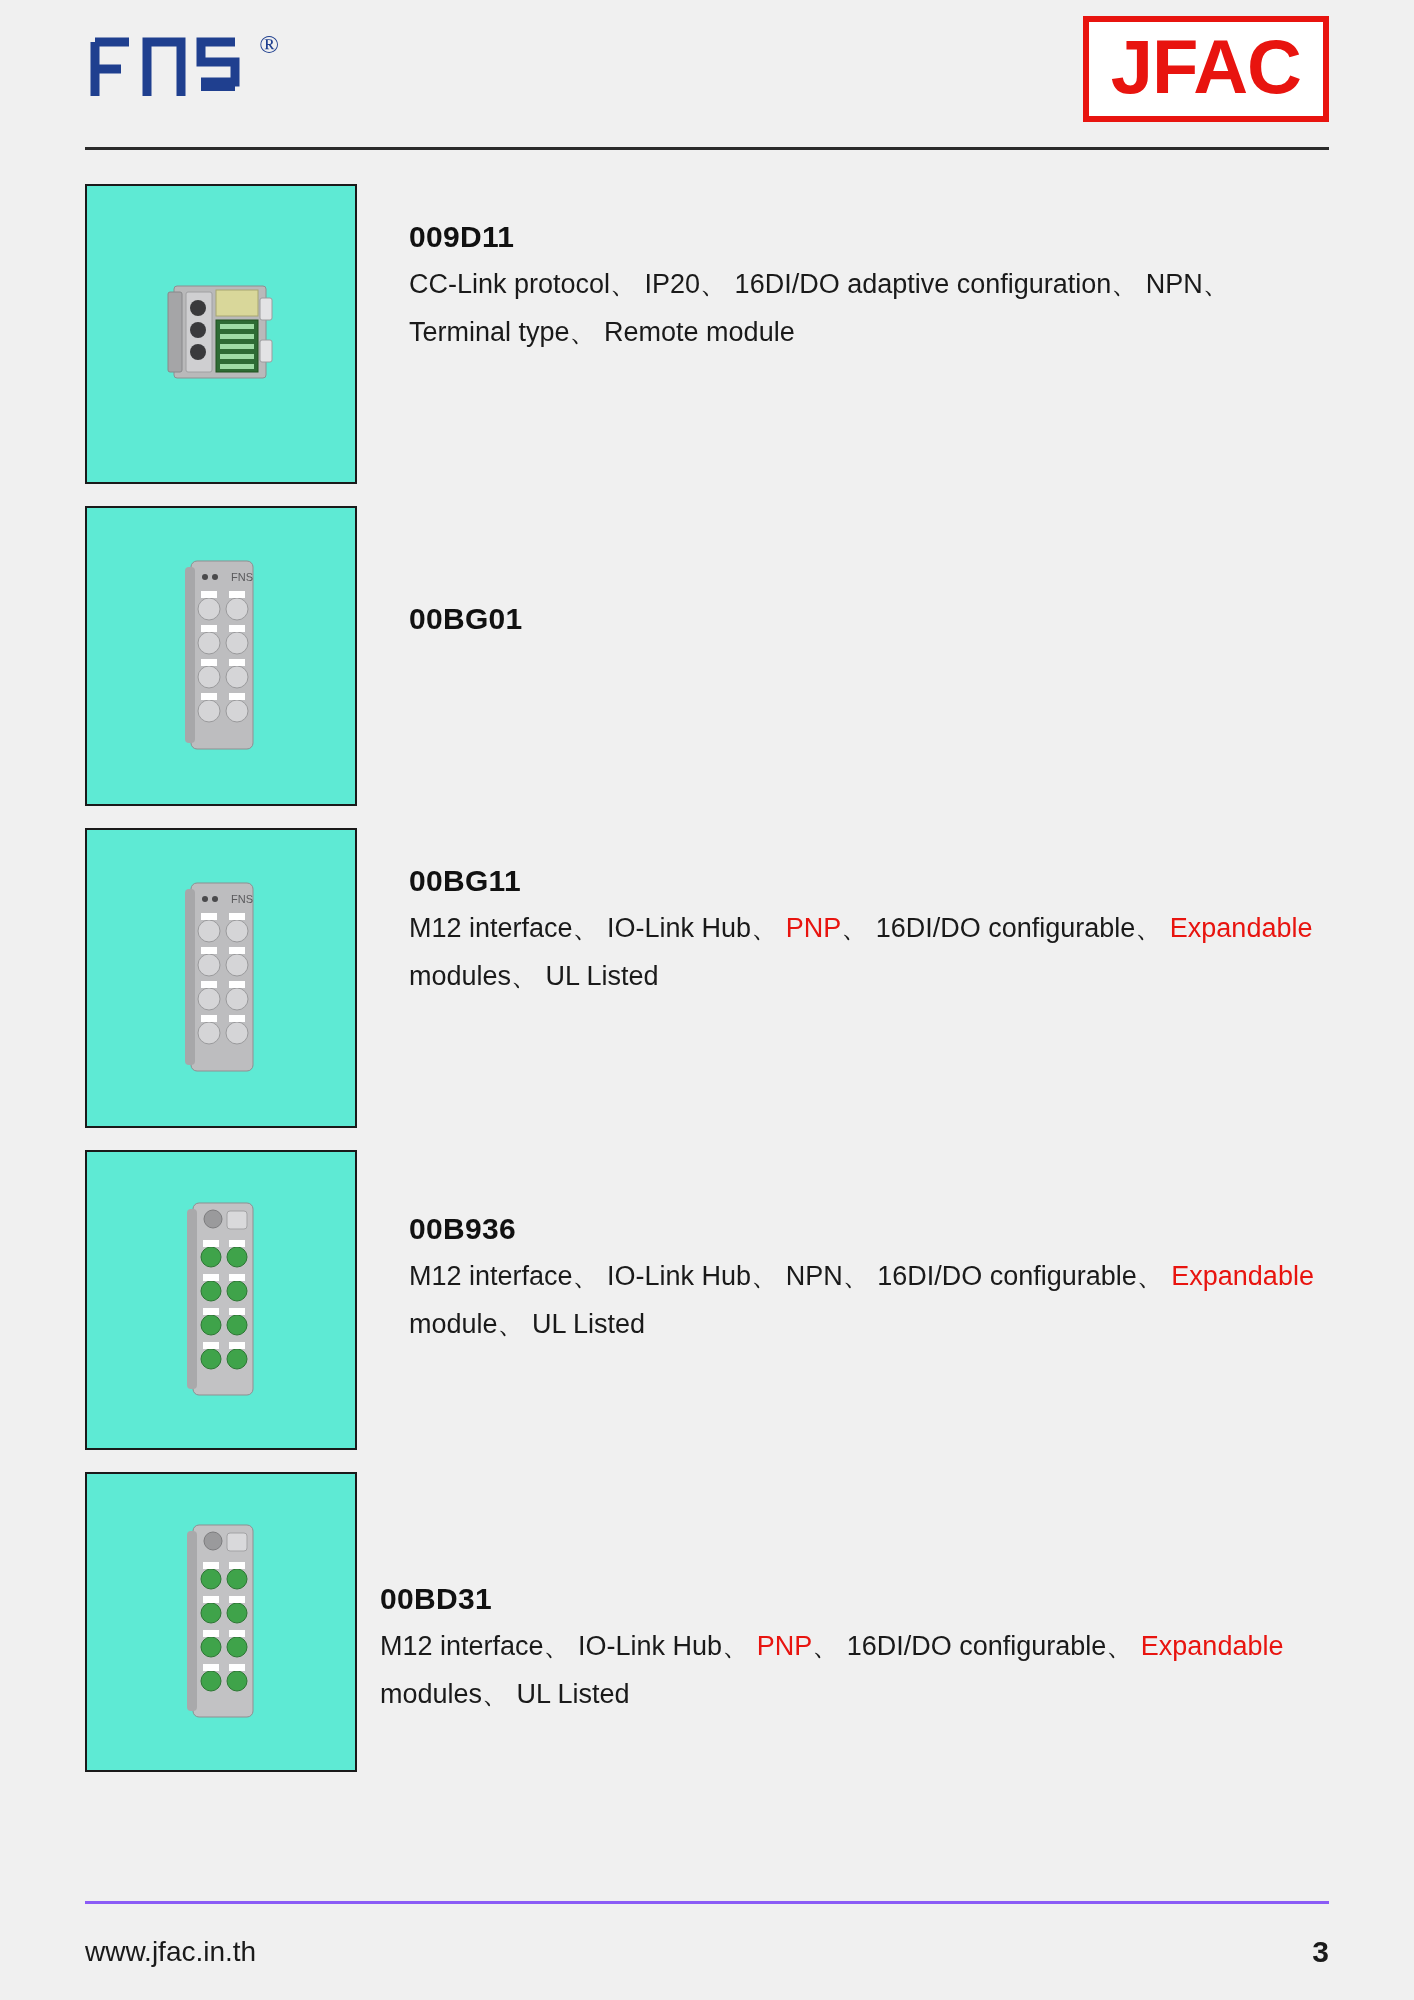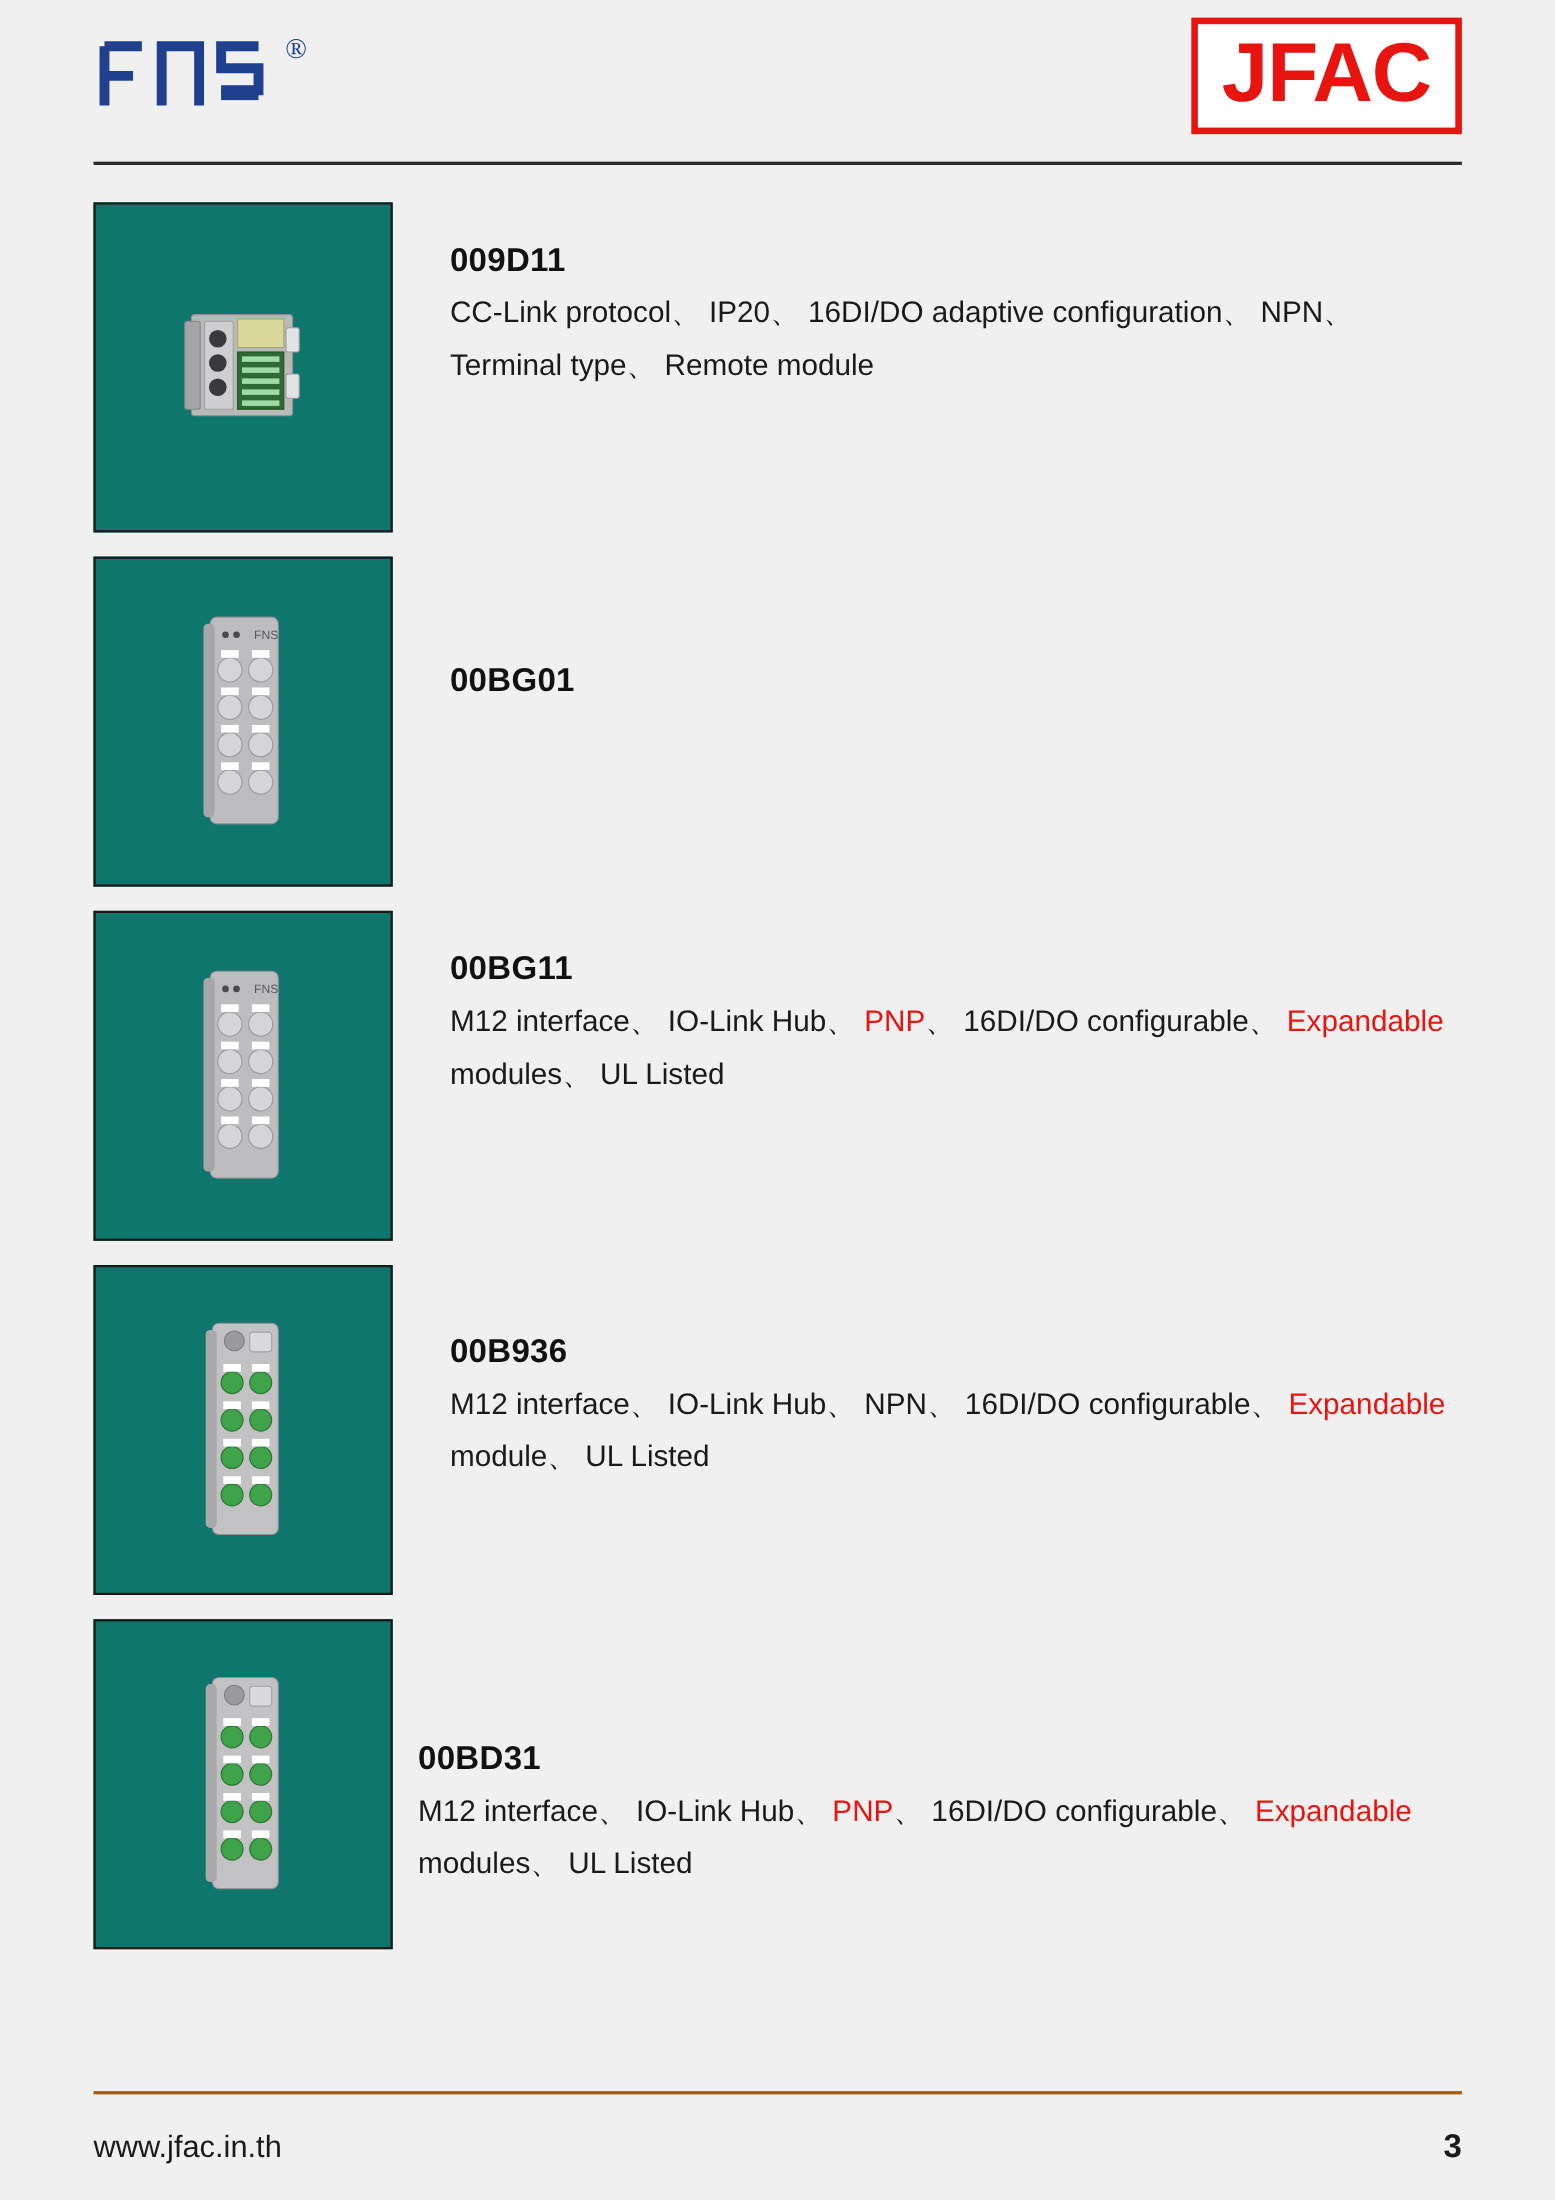--- a/index.html
+++ b/index.html
@@ -72,21 +72,21 @@
   }
   .product-row {
     display: flex;
     align-items: flex-start;
     margin-bottom: 22px;
   }
   .thumb {
     width: 272px;
     height: 300px;
     border: 2px solid #1a1a1a;
-    background: #0f766e;
+    background: #5eead4;
     flex: 0 0 auto;
     display: flex;
     align-items: center;
     justify-content: center;
     box-sizing: border-box;
     overflow: hidden;
   }
   .desc {
     padding-left: 52px;
     padding-top: 18px;
@@ -109,21 +109,21 @@
   .hl { color: #e8140f; }
 
   
   .desc.mid { padding-top: 96px; }
   .desc.mid2 { padding-top: 36px; }
   .desc.mid3 { padding-top: 62px; }
   .desc.mid4 { padding-top: 110px; padding-left: 23px; }
 
   
   .footer {
-    border-top: 3px solid #a16207;
+    border-top: 3px solid #8b5cf6;
     height: 96px;
     display: flex;
     align-items: center;
     justify-content: space-between;
     font-size: 28px;
     color: #1a1a1a;
   }
   .page-num { font-size: 30px; font-weight: bold; }
 
   

